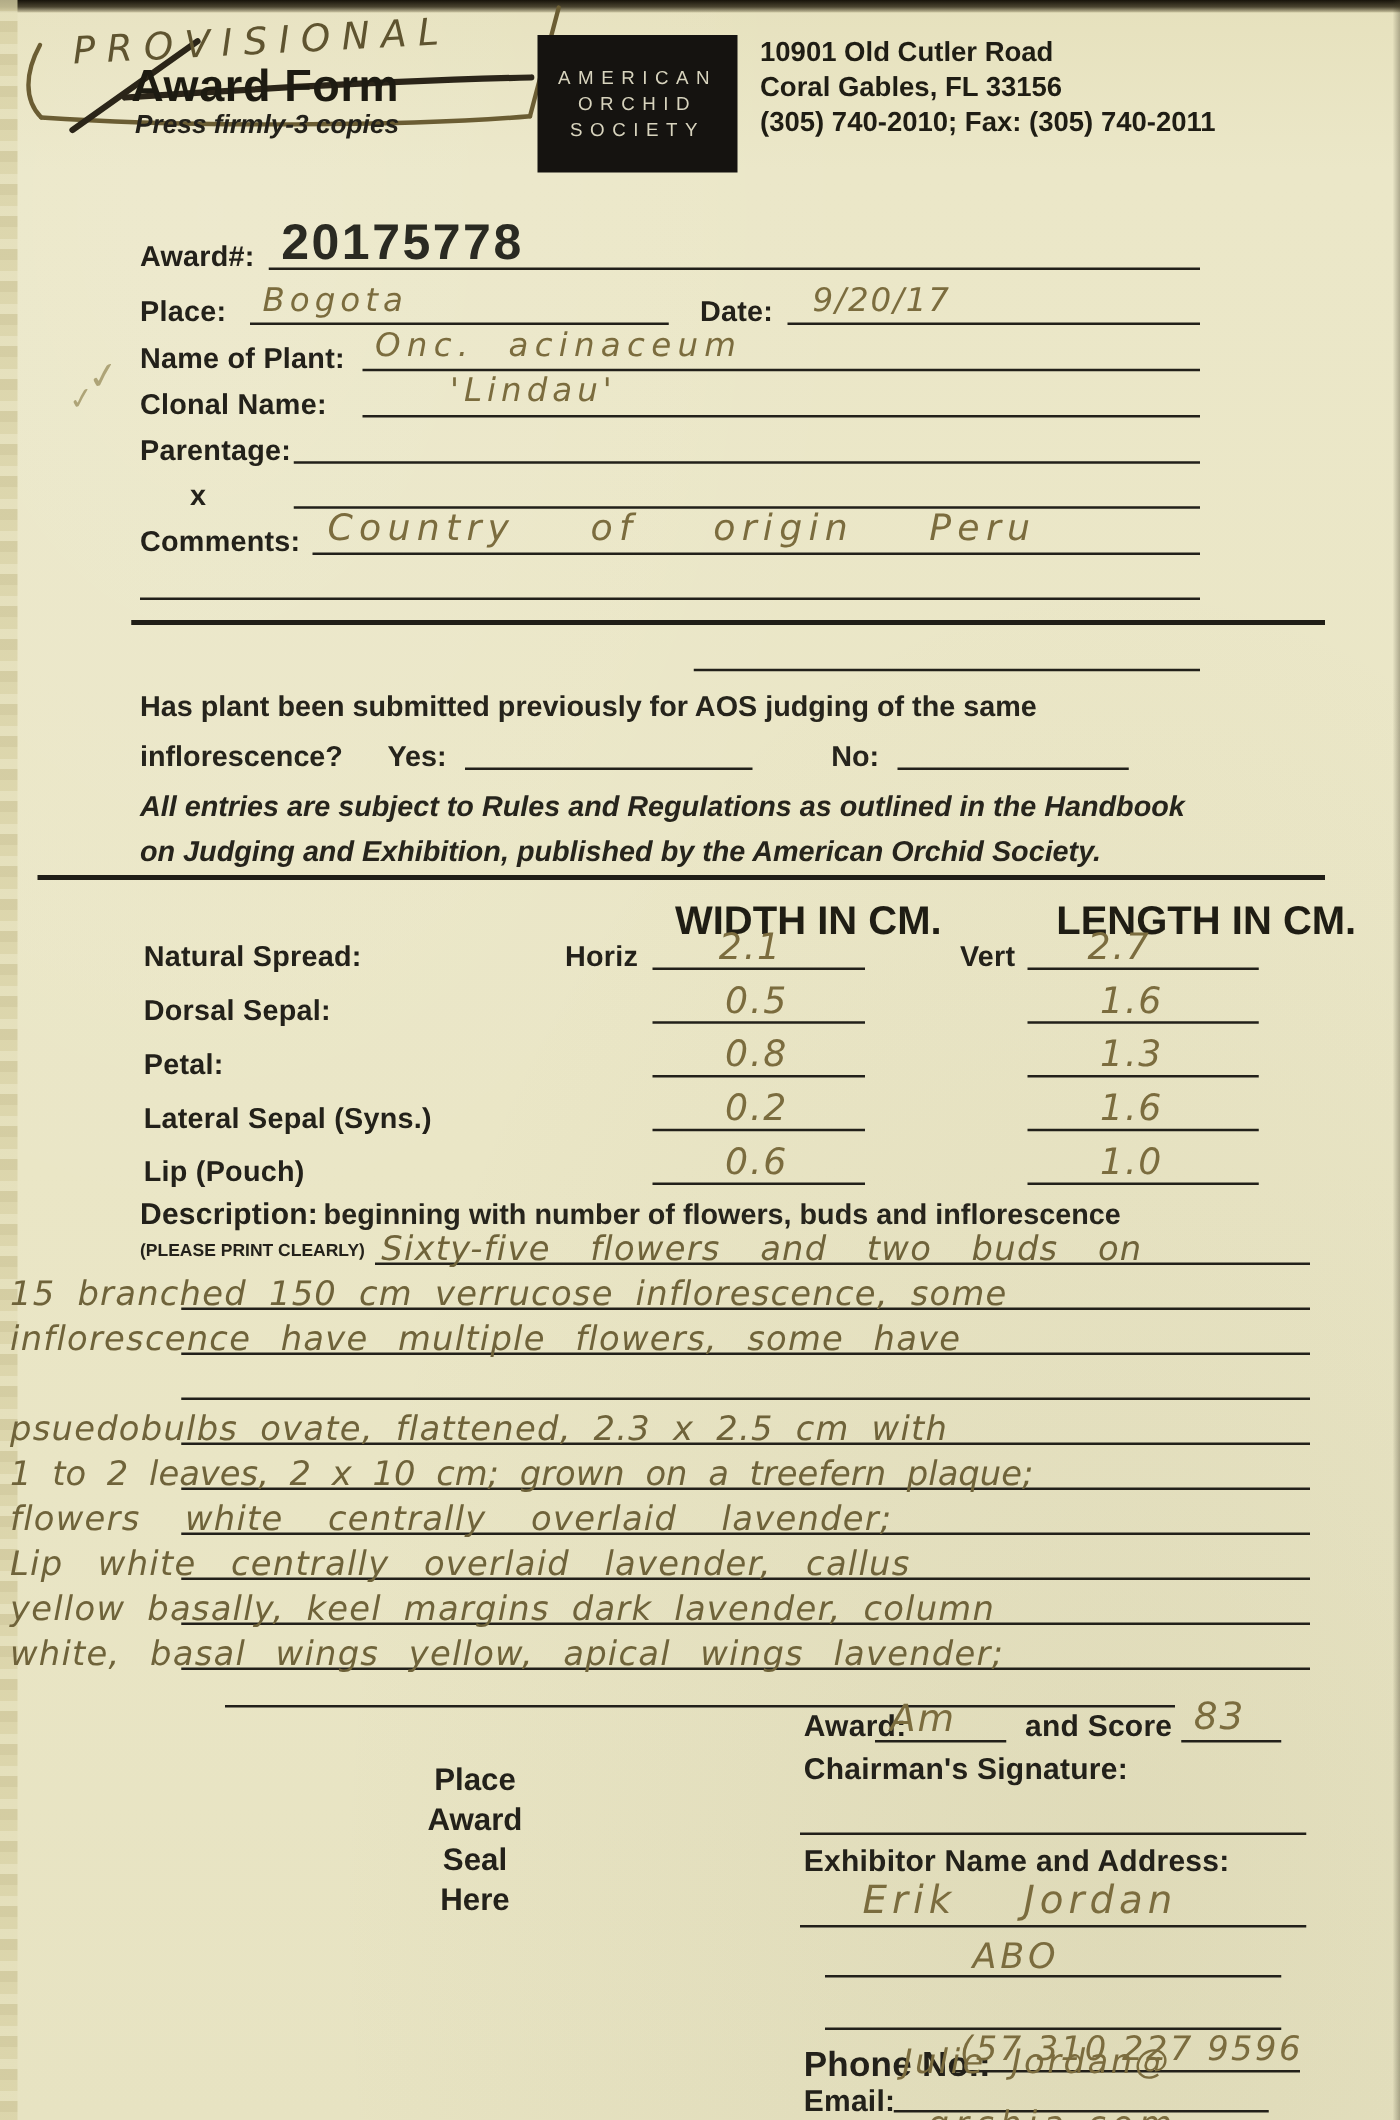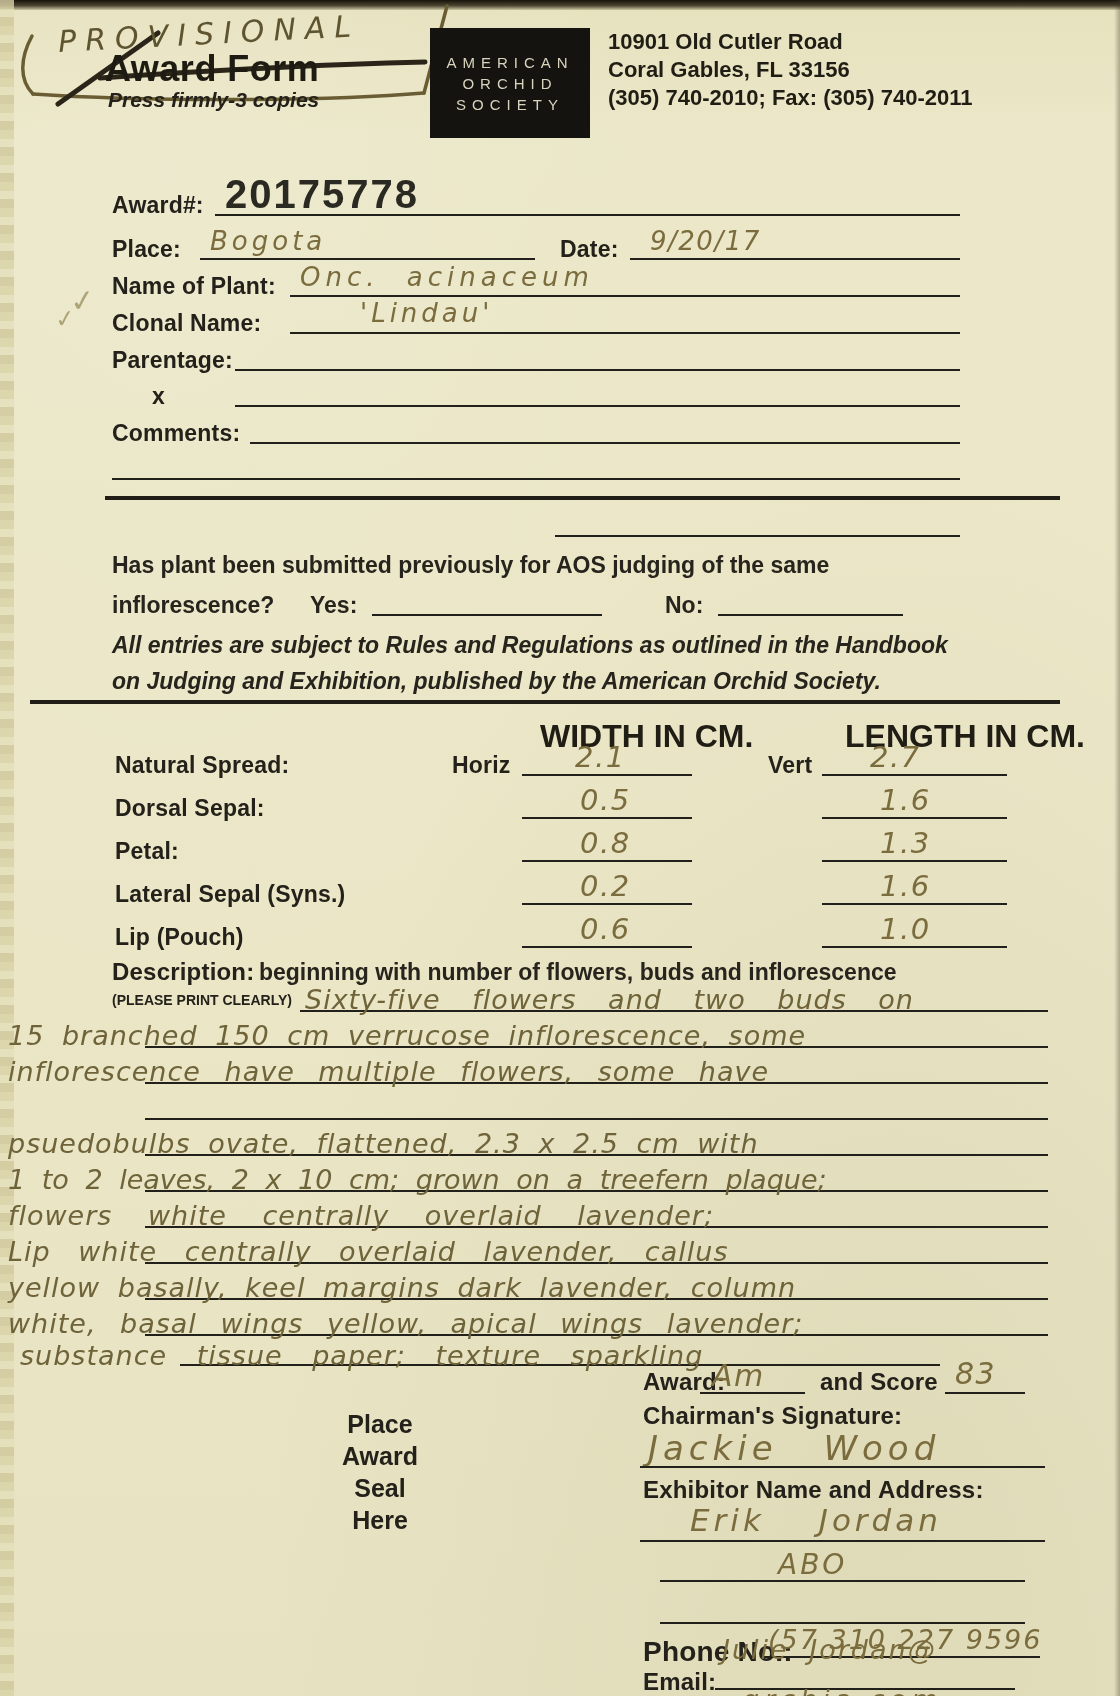--- a/index.html
+++ b/index.html
@@ -100,20 +100,21 @@
   <div class="abs hw" style="left:360px;top:298px;letter-spacing:4px;">'Lindau'</div>
   <div class="abs rule" style="left:290px;top:332px;width:670px;"></div>
 
   <div class="abs lbl" style="left:112px;top:347px;">Parentage:</div>
   <div class="abs rule" style="left:235px;top:369px;width:725px;"></div>
 
   <div class="abs lbl" style="left:152px;top:383px;">x</div>
   <div class="abs rule" style="left:235px;top:405px;width:725px;"></div>
 
   <div class="abs lbl" style="left:112px;top:420px;">Comments:</div>
+  <div class="abs hw" style="left:262px;top:405px;letter-spacing:5px;word-spacing:46px;font-size:29px;">Country of origin Peru</div>
   <div class="abs rule" style="left:250px;top:442px;width:710px;"></div>
   <div class="abs rule" style="left:112px;top:478px;width:848px;"></div>
 
   <div class="abs rule-thick" style="left:105px;top:496px;width:955px;"></div>
 
   <div class="abs rule" style="left:555px;top:535px;width:405px;"></div>
   <div class="abs sentence" style="left:112px;top:552px;">Has plant been submitted previously for AOS judging of the same</div>
   <div class="abs sentence" style="left:112px;top:592px;">inflorescence?</div>
   <div class="abs sentence" style="left:310px;top:592px;">Yes:</div>
   <div class="abs rule" style="left:372px;top:614px;width:230px;"></div>
@@ -180,38 +181,36 @@
 
   <div class="abs hw-desc" style="left:305px;top:984px;word-spacing:22px;">Sixty-five flowers and two buds on</div>
   <div class="abs hw-desc" style="left:8px;top:1020px;">15 branched 150 cm verrucose inflorescence, some</div>
   <div class="abs hw-desc" style="left:8px;top:1056px;word-spacing:14px;">inflorescence have multiple flowers, some have</div>
   <div class="abs hw-desc" style="left:8px;top:1128px;">psuedobulbs ovate, flattened, 2.3 x 2.5 cm with</div>
   <div class="abs hw-desc" style="left:8px;top:1164px;letter-spacing:0;">1 to 2 leaves, 2 x 10 cm; grown on a treefern plaque;</div>
   <div class="abs hw-desc" style="left:8px;top:1200px;word-spacing:26px;">flowers white centrally overlaid lavender;</div>
   <div class="abs hw-desc" style="left:8px;top:1236px;word-spacing:18px;">Lip white centrally overlaid lavender, callus</div>
   <div class="abs hw-desc" style="left:8px;top:1272px;">yellow basally, keel margins dark lavender, column</div>
   <div class="abs hw-desc" style="left:8px;top:1308px;word-spacing:14px;">white, basal wings yellow, apical wings lavender;</div>
-  <div class="abs hw-desc" style="left:20px;top:1340px;word-spacing:20px;">substance tissue paper; texture sparkling</div>
 
   <div class="abs lbl" style="left:643px;top:1368px;font-size:24px;">Award:</div>
   <div class="abs hw" style="left:712px;top:1358px;font-size:30px;">Am</div>
   <div class="abs rule" style="left:700px;top:1392px;width:105px;"></div>
   <div class="abs lbl" style="left:820px;top:1368px;font-size:24px;">and Score</div>
   <div class="abs hw" style="left:955px;top:1356px;font-size:30px;">83</div>
   <div class="abs rule" style="left:945px;top:1392px;width:80px;"></div>
 
   <div class="abs seal-text" style="left:320px;top:1408px;width:120px;">
     <div>Place</div>
     <div>Award</div>
     <div>Seal</div>
     <div>Here</div>
   </div>
 
   <div class="abs lbl" style="left:643px;top:1402px;font-size:24px;">Chairman's Signature:</div>
-  <div class="abs hw" style="left:648px;top:1428px;font-size:34px;letter-spacing:5px;word-spacing:30px;">Jackie Wood</div>
   <div class="abs rule" style="left:640px;top:1466px;width:405px;"></div>
 
   <div class="abs lbl" style="left:643px;top:1476px;font-size:24px;">Exhibitor Name and Address:</div>
   <div class="abs hw" style="left:690px;top:1502px;font-size:31px;letter-spacing:4px;word-spacing:40px;">Erik Jordan</div>
   <div class="abs rule" style="left:640px;top:1540px;width:405px;"></div>
   <div class="abs hw" style="left:778px;top:1548px;font-size:28px;letter-spacing:3px;">ABO</div>
   <div class="abs rule" style="left:660px;top:1580px;width:365px;"></div>
   <div class="abs rule" style="left:660px;top:1622px;width:365px;"></div>
 
   <div class="abs lbl" style="left:643px;top:1636px;font-size:28px;">Phone No.:</div>

